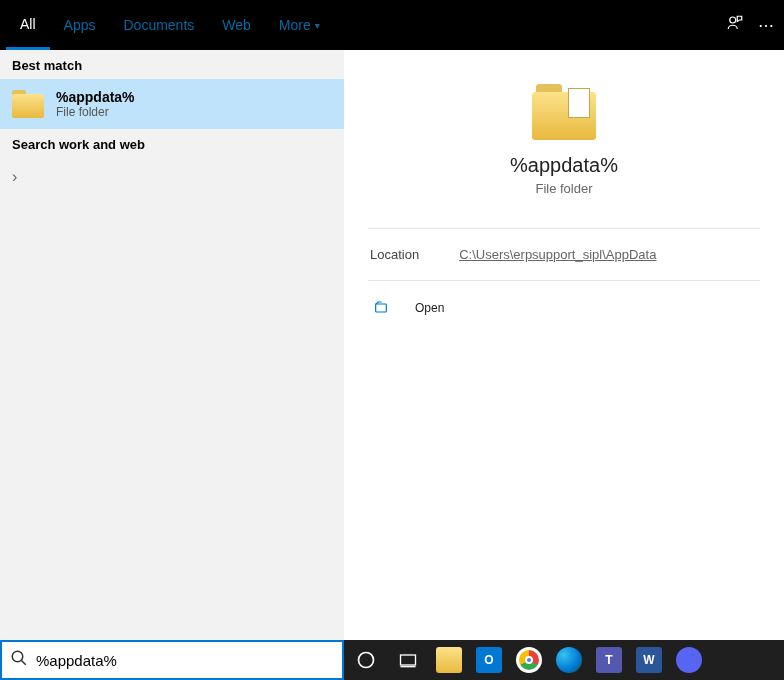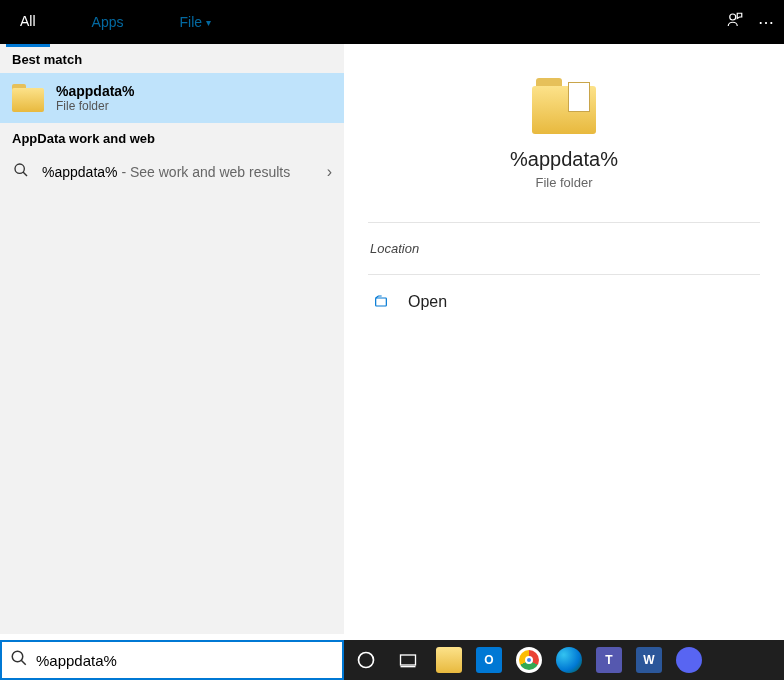--- a/index.html
+++ b/index.html
@@ -1,19 +1,19 @@
 <!DOCTYPE html>
 <html><head>
 <meta charset="utf-8">
 <style>
   * { box-sizing: border-box; margin: 0; padding: 0; font-family: "Segoe UI", Arial, sans-serif; }
   body { width: 784px; height: 680px; background: #fff; overflow: hidden; position: relative; }
 
   
-  .topbar { background: #000; height: 44px; display: flex; align-items: center; padding: 0 6px; color: #fff; position: relative; gap: 28px; }
+  .topbar { background: #000; height: 50px; display: flex; align-items: center; padding: 0 6px; color: #fff; position: relative; }
   .tab { padding: 0 14px; height: 50px; display: flex; align-items: center; font-size: 14px; color: #0369a1; cursor: pointer; }
   .tab.active { color: #fff; border-bottom: 3px solid #0078d4; }
   .tab .chev { margin-left: 4px; font-size: 10px; }
   .topbar-right { position: absolute; right: 10px; display: flex; gap: 14px; align-items: center; }
   .top-icon { color: #fff; font-size: 16px; cursor: pointer; }
 
   
   .main { display: flex; height: 590px; }
   .left { width: 344px; background: #f2f2f2; display: flex; flex-direction: column; }
   .right { flex: 1; background: #fff; padding: 0; }
@@ -37,24 +37,24 @@
 
   
   .preview { padding: 24px 20px 0; }
   .big-folder { width: 64px; height: 56px; margin: 10px auto 14px; position: relative; }
   .big-folder::before { content: ""; position: absolute; top: 0; left: 4px; width: 26px; height: 10px; background: #e6c05a; border-radius: 3px 3px 0 0; }
   .big-folder::after { content: ""; position: absolute; top: 8px; left: 0; right: 0; bottom: 0; background: linear-gradient(#fce28a,#e8b93e); border-radius: 3px; }
   .big-folder .paper { position: absolute; top: 4px; right: 6px; width: 22px; height: 30px; background: #fff; border: 1px solid #c9a54a; z-index: 1; }
   .preview-title { text-align: center; font-size: 20px; color: #222; margin-bottom: 4px; }
   .preview-sub { text-align: center; font-size: 13px; color: #666; margin-bottom: 32px; }
   .divider { border-top: 1px solid #e4e4e4; margin: 0 4px; }
-  .loc-row { display: flex; padding: 18px 6px; font-size: 13px; color: #444; gap: 40px; font-style: italic; }
+  .loc-row { display: flex; padding: 18px 6px; font-size: 13px; color: #444; gap: 40px; }
   .loc-row a { color: #666; text-decoration: underline; }
   .actions { padding: 10px 4px; }
-  .action { display: flex; align-items: center; gap: 18px; padding: 8px 4px; font-size: 16px; color: #222; cursor: pointer; }
+  .action { display: flex; align-items: center; gap: 25px; padding: 8px 4px; font-size: 12px; color: #222; cursor: pointer; }
   .action .ic { width: 18px; height: 18px; display: flex; align-items: center; justify-content: center; color: #0078d4; }
 
   
   .searchrow { position: absolute; bottom: 0; left: 0; width: 344px; height: 40px; background: #fff; border: 2px solid #0078d4; display: flex; align-items: center; padding: 0 8px; gap: 8px; }
   .searchrow .sg { color: #333; }
   .searchrow input { border: none; outline: none; font-size: 15px; flex: 1; }
 
   
   .taskbar { position: absolute; bottom: 0; left: 344px; right: 0; height: 40px; background: #1f1f1f; display: flex; align-items: center; padding: 0 8px; gap: 14px; }
   .tb-btn { width: 28px; height: 28px; display: flex; align-items: center; justify-content: center; color: #fff; cursor: pointer; border-radius: 2px; }
@@ -68,22 +68,24 @@
   .teams { background: #5558af; }
   .word { background: #2b579a; }
   .discord { background: #5865f2; border-radius: 50%; }
 </style>
 </head>
 <body>
 
 <div class="topbar">
   <div class="tab active">All</div>
   <div class="tab">Apps</div>
+  <div class="tab">Documents</div>
+  <div class="tab">Web</div>
   <div class="tab">
-      <span>File</span>
+      <span>More</span>
       <span class="chev">▾</span>
     </div>
   <div class="topbar-right">
     <span class="top-icon">
       <svg width="18" height="18" viewBox="0 0 24 24" fill="none" stroke="#fff" stroke-width="1.6">
           <circle cx="9" cy="8" r="4"></circle>
           <path d="M3 20c0-3 3-5 6-5s6 2 6 5"></path>
           <path d="M15 3h6v5h-3l-3 2V3z"></path>
         </svg>
     </span>
@@ -94,45 +96,37 @@
 <div class="main">
   <div class="left">
     <div class="section-header">Best match</div>
     <div class="result-row selected">
       <div class="folder-thumb"></div>
       <div class="result-text">
         <div class="title">%appdata%</div>
         <div class="sub">File folder</div>
       </div>
     </div>
-    <div class="section-header">AppData work and web</div>
+    <div class="section-header">Search work and web</div>
     <div class="web-row">
-      <div class="web-left">
-        <div class="search-glyph">
-          <svg width="16" height="16" viewBox="0 0 24 24" fill="none" stroke="#333" stroke-width="2">
-              <circle cx="10" cy="10" r="7"></circle>
-              <line x1="21" y1="21" x2="15" y2="15"></line>
-            </svg>
-        </div>
-        <div class="web-text"><span>%appdata%</span><span class="suffix"> - See work and web results</span></div>
-      </div>
       <div class="chev-right">›</div>
     </div>
   </div>
 
   <div class="right">
     <div class="preview">
       <div class="big-folder">
           <div class="paper"></div>
         </div>
       <div class="preview-title">%appdata%</div>
       <div class="preview-sub">File folder</div>
       <div class="divider"></div>
       <div class="loc-row">
         <span>Location</span>
+        <a href="#">C:\Users\erpsupport_sipl\AppData</a>
       </div>
       <div class="divider"></div>
       <div class="actions">
         <div class="action">
           <span class="ic">
               <svg width="16" height="16" viewBox="0 0 24 24" fill="none" stroke="#0078d4" stroke-width="1.8">
                 <rect x="4" y="6" width="16" height="12" rx="1"></rect>
                 <path d="M4 6l4-3h5"></path>
               </svg>
             </span>

